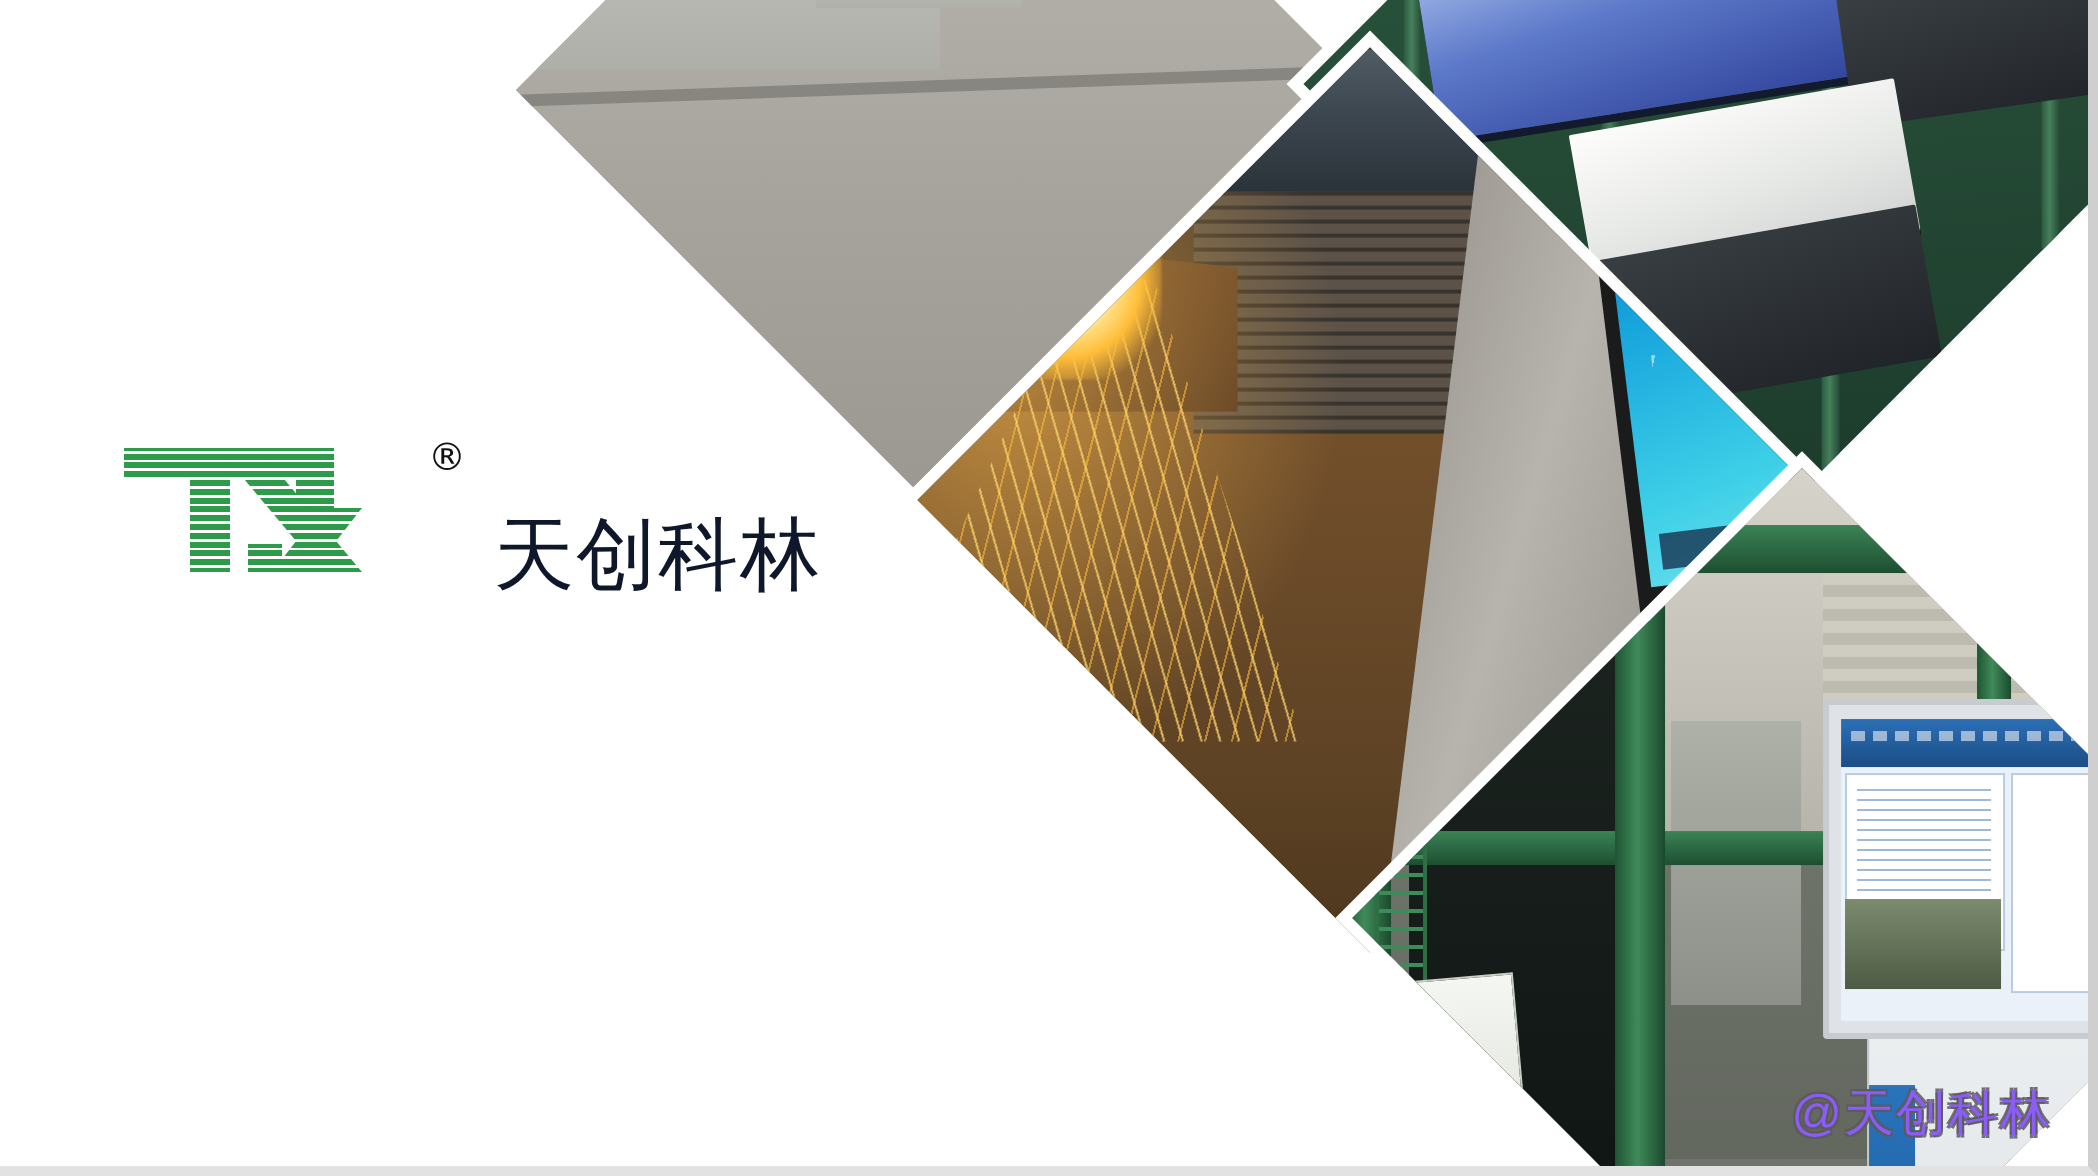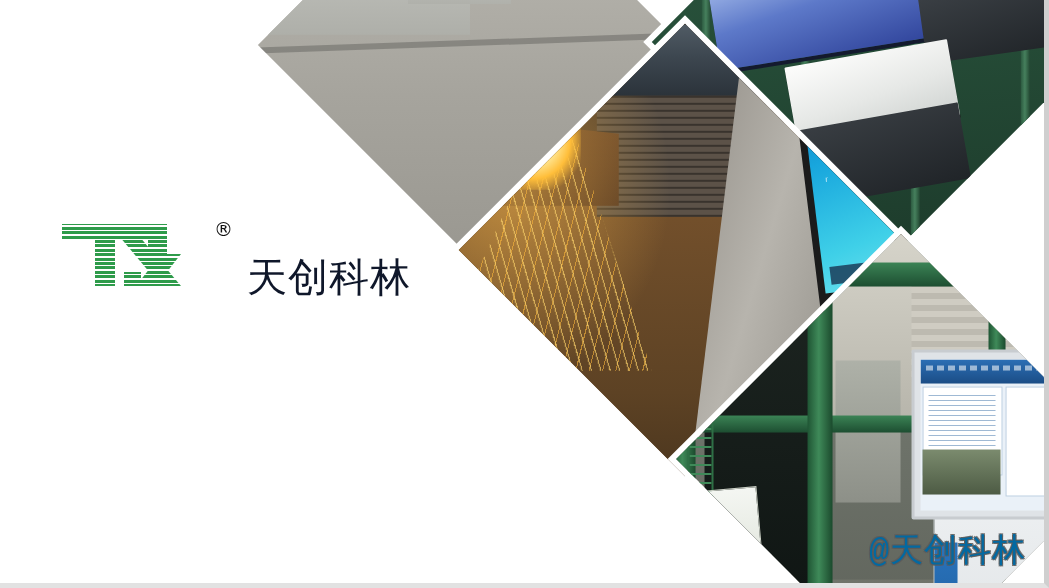--- a/index.html
+++ b/index.html
@@ -225,30 +225,30 @@
     white-space: nowrap;
     line-height: 1.15;
     font-family: "DejaVu Sans", "Liberation Sans", sans-serif;
   }
 
   
   #watermark {
     position: absolute;
     right: 18px;
     bottom: 10px;
-    font-size: 33px;
-    color: #0369a1;
+    font-size: 25px;
+    color: #8b5cf6;
     letter-spacing: 1px;
     white-space: nowrap;
     text-shadow:
       -1px -1px 0 rgba(90,90,90,.85),
        1px -1px 0 rgba(90,90,90,.85),
       -1px  1px 0 rgba(90,90,90,.85),
        1px  1px 0 rgba(90,90,90,.85);
-    font-family: Liberation Mono, monospace;
+    font-family: Liberation Sans, sans-serif;
   }
 </style>
 </head>
 <body>
 
 <div id="slide">
 
   <div id="collage">
 
     <div class="tile" style="left:320px; top:-105px; width:300px; height:300px;">

